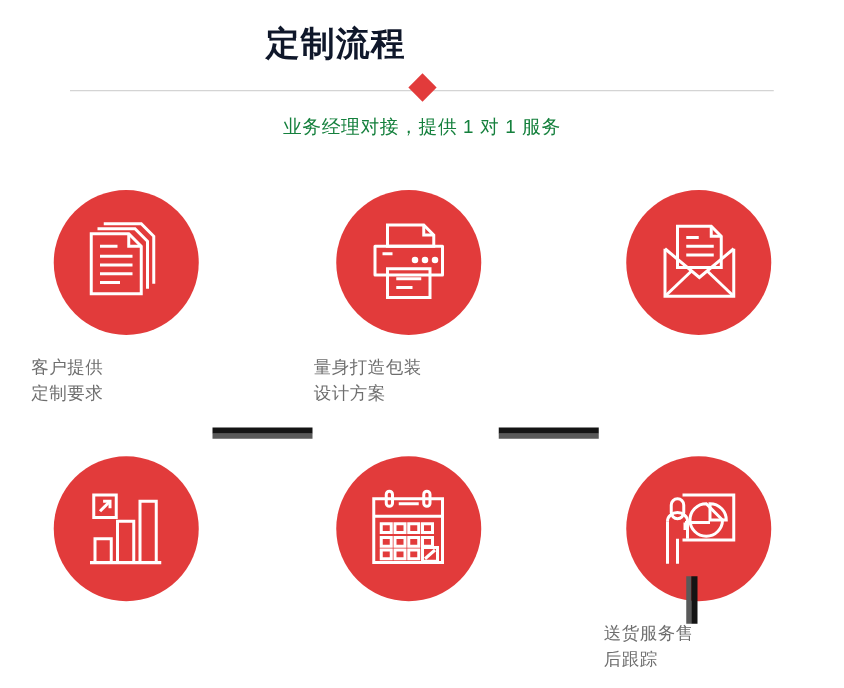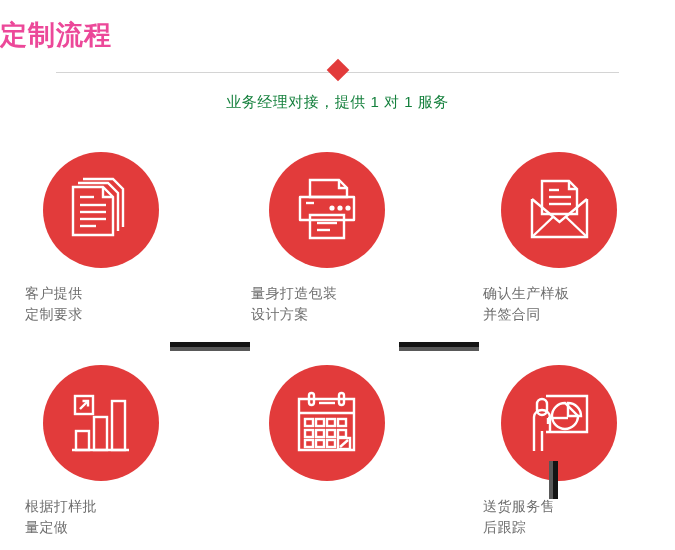--- a/index.html
+++ b/index.html
@@ -21,24 +21,24 @@
     left: 0;
     top: 0;
     width: 675px;
     height: 130px;
   }
   .page-title {
     position: absolute;
     left: 0;
     top: 17px;
     width: 537px;
-    text-align: left;
+    text-align: center;
     font-size: 27px;
     font-weight: bold;
-    color: #ec4899;
+    color: #0f172a;
     letter-spacing: 1px;
     line-height: 36px;
   }
   .divider-wrap {
     position: absolute;
     left: 0;
     top: 62px;
     width: 675px;
     height: 22px;
   }
@@ -227,40 +227,36 @@
           <line x1="26" y1="15" x2="36" y2="15"></line>
           <line x1="26" y1="22" x2="48" y2="22"></line>
           <line x1="26" y1="29" x2="48" y2="29"></line>
           <path d="M9 24 V62 H64 V24"></path>
           <path d="M9 24 L36.5 47 L64 24"></path>
           <path d="M9 62 L30 42"></path>
           <path d="M64 62 L43 42"></path>
         </g>
       </svg>
     </div>
-    <div class="step-label">确认生产样板
-并签合同</div>
   </div>
 
   <div class="step c0 r1">
     <div class="circle">
       <svg width="70" height="70" viewBox="0 0 70 70">
         <g fill="none" stroke="#fff" stroke-width="2.4" stroke-linejoin="miter">
           <rect x="9" y="8" width="18" height="18"></rect>
           <path d="M14 21 L22 13"></path>
           <path d="M16.5 13 H22 V18.5"></path>
           <rect x="10" y="43" width="13" height="19"></rect>
           <rect x="28" y="29" width="13" height="33"></rect>
           <rect x="46" y="13" width="13" height="49"></rect>
           <line x1="6" y1="62" x2="63" y2="62" stroke-width="2.6"></line>
         </g>
       </svg>
     </div>
-    <div class="step-label">根据打样批
-量定做</div>
   </div>
 
   <div class="step c1 r1">
     <div class="circle">
       <svg width="70" height="70" viewBox="0 0 70 70">
         <g fill="none" stroke="#fff" stroke-width="2.4" stroke-linejoin="miter">
           <rect x="17" y="5" width="5" height="12" rx="2.5"></rect>
           <rect x="47" y="5" width="5" height="12" rx="2.5"></rect>
           <path d="M7 11 H62 V62 H7 Z"></path>
           <line x1="7" y1="25" x2="62" y2="25"></line>

